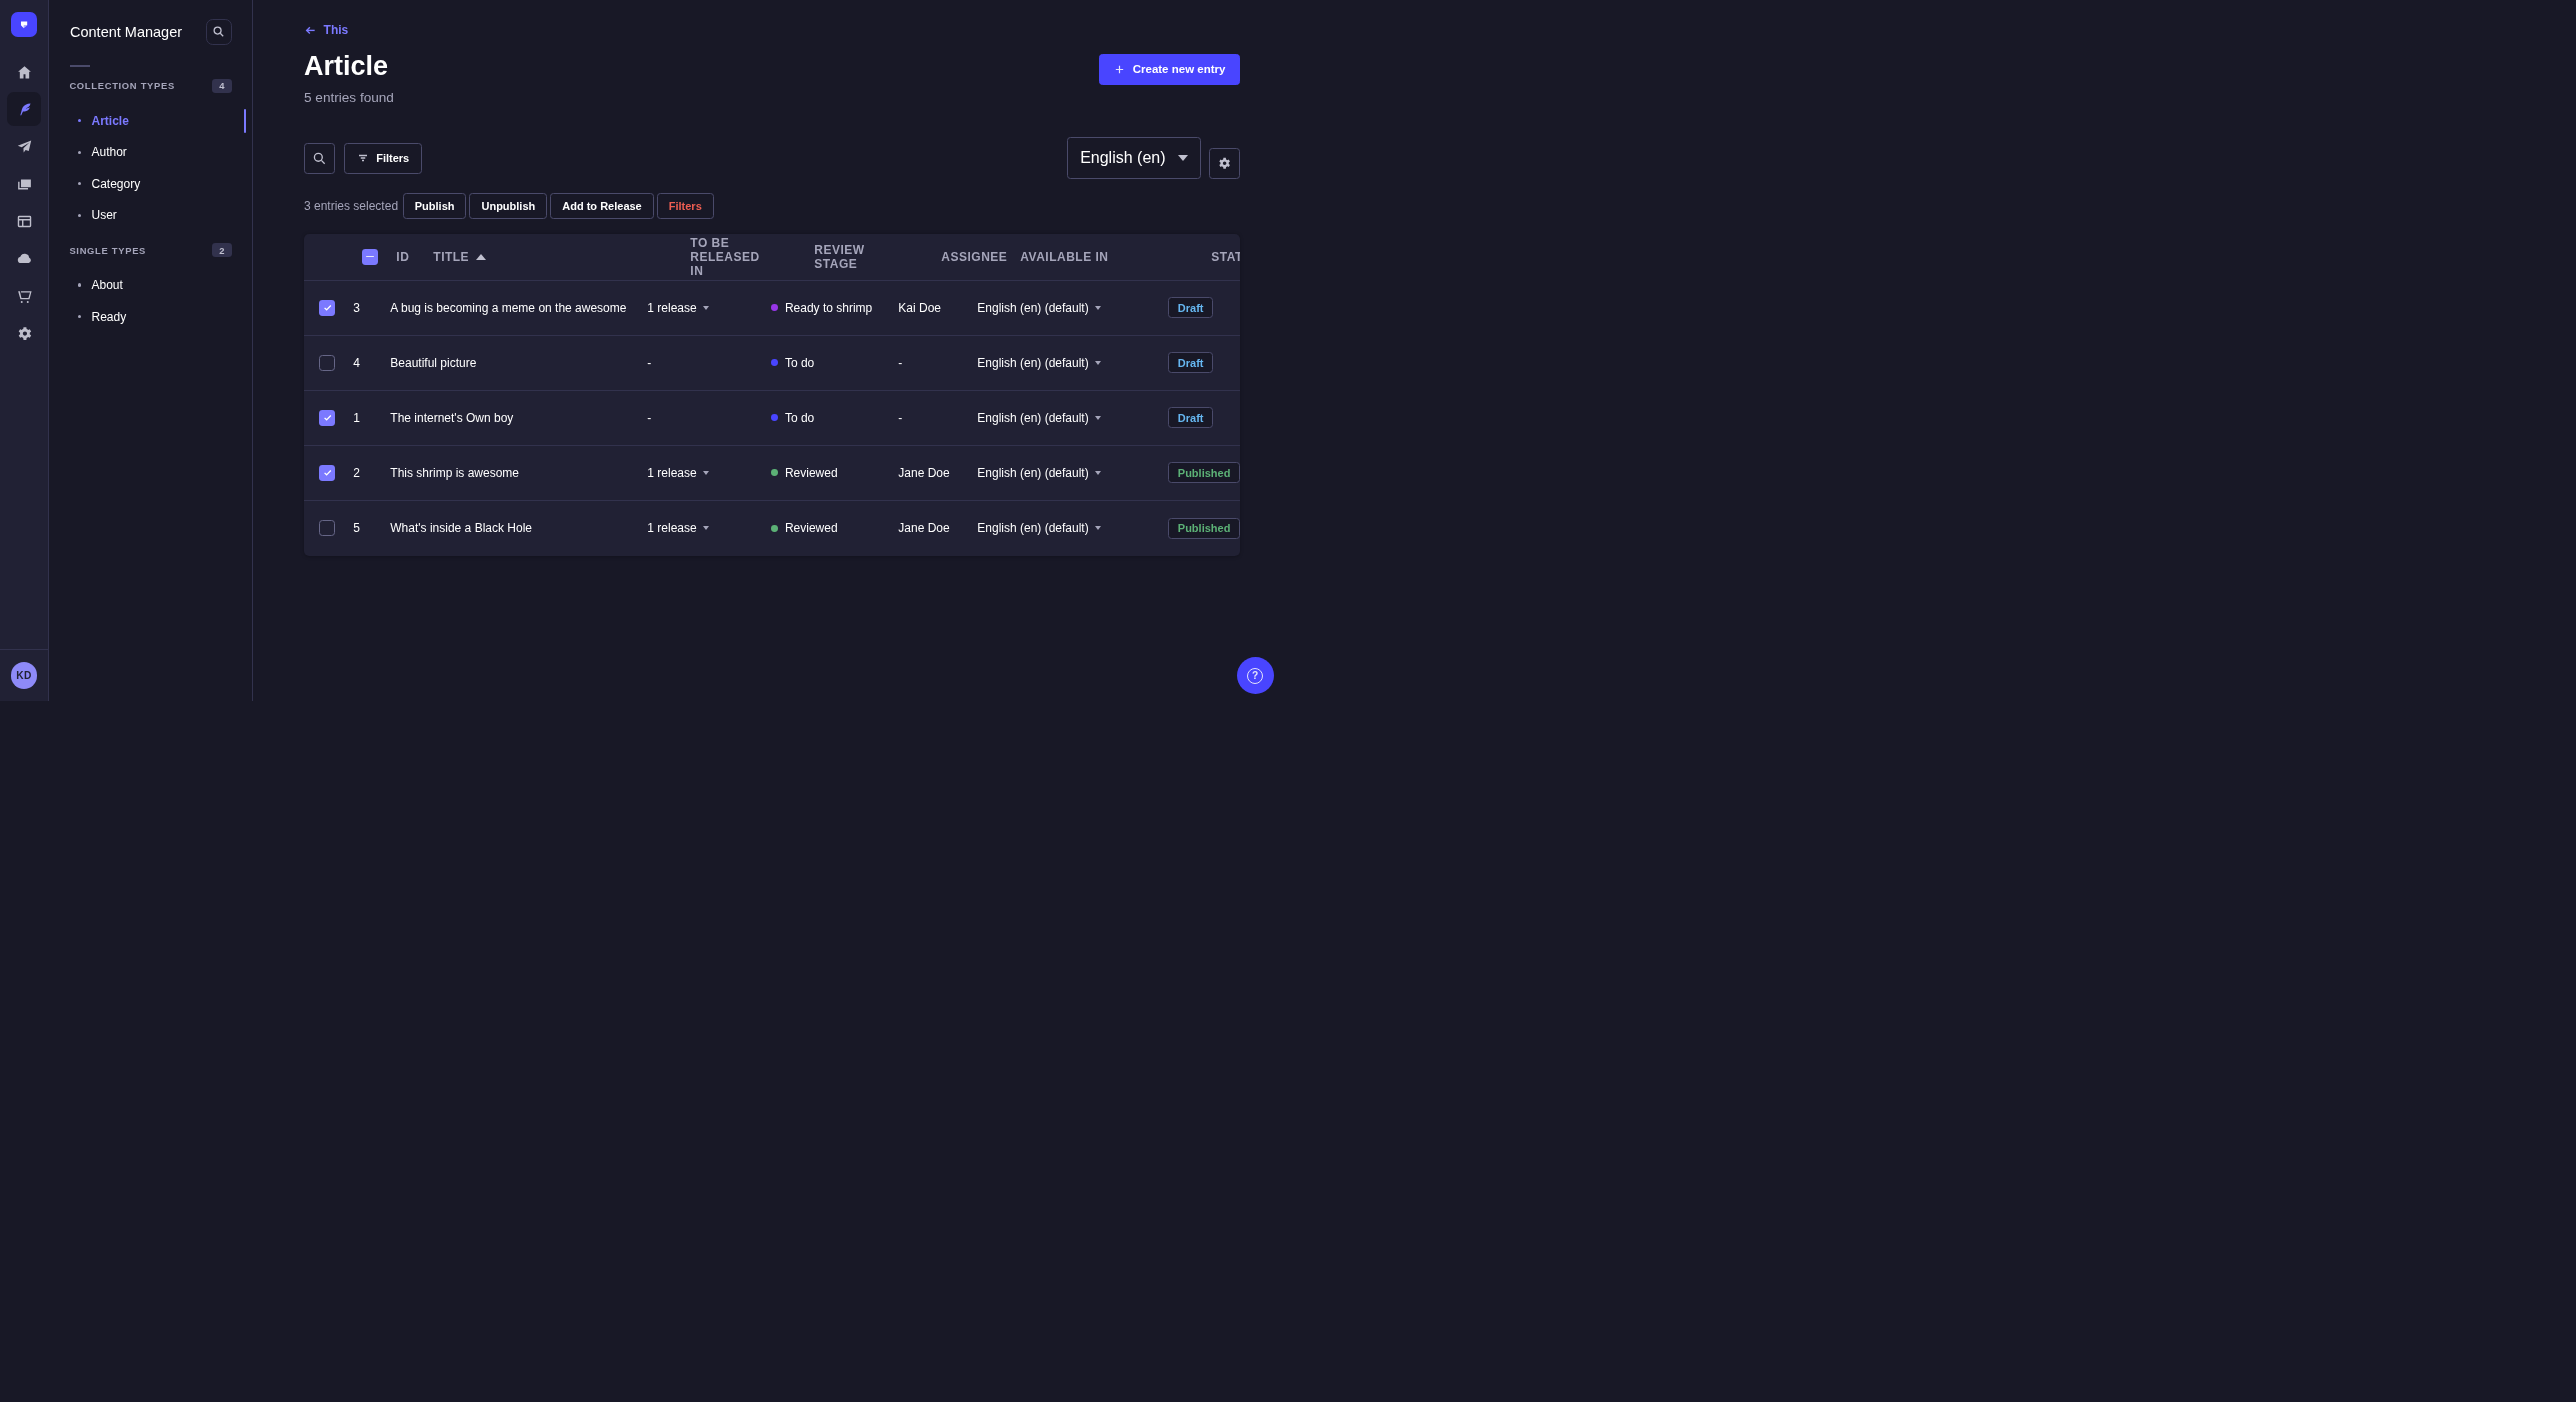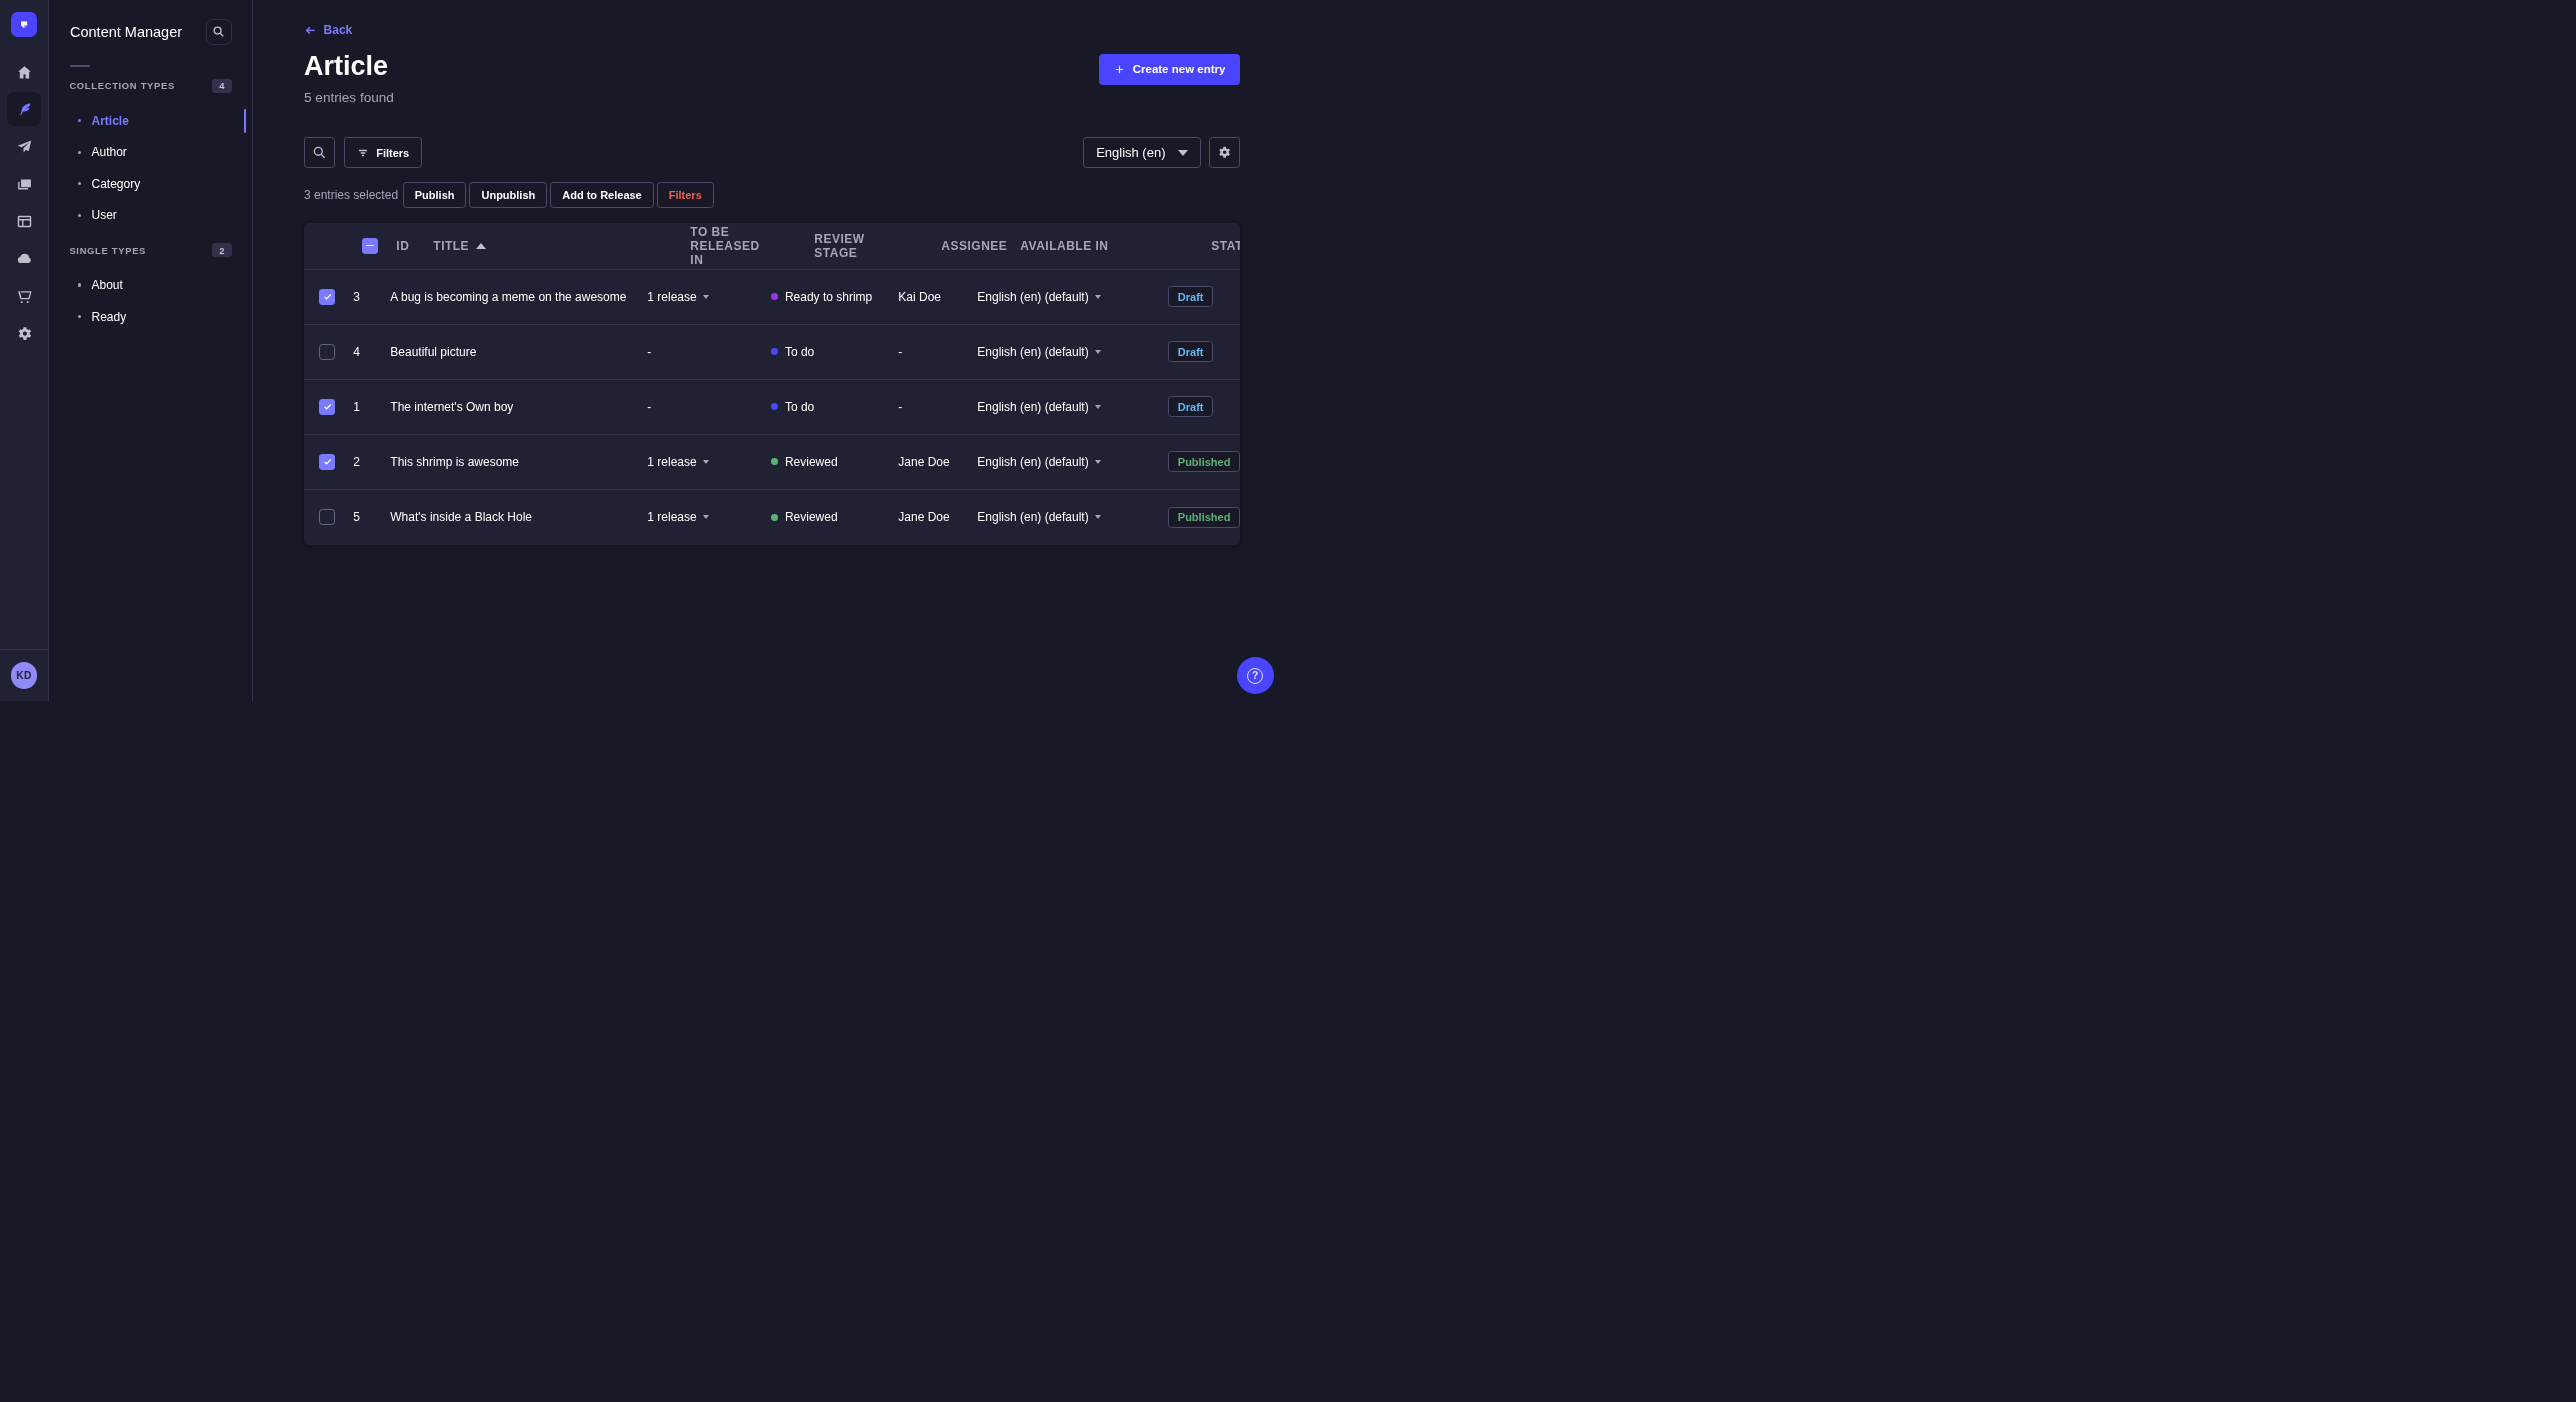--- a/index.html
+++ b/index.html
@@ -110,21 +110,21 @@
   .toolbar { display:flex; align-items:center; justify-content:space-between; margin-top:32px; }
   .toolbar-left, .toolbar-right { display:flex; align-items:flex-end; gap:8.5px; }
   .icon-btn-sq {
     width:31px; height:31px; border-radius:3.4px; border:0.9px solid #4A4A6A;
     background:transparent; color:#C0C0CF; cursor:pointer;
     display:flex; align-items:center; justify-content:center;
   }
   .icon-btn-sq svg { width:14.5px; height:14.5px; }
   .btn-filters { height:31px; padding:0 12px; gap:7.7px; }
   .btn-filters svg { width:12px; height:12px; color:#C0C0CF; }
-  .locale-select { height:31px; padding:0 12px; gap:12px; font-weight:normal; font-size:13px; }
+  .locale-select { height:42px; padding:0 12px; gap:12px; font-weight:normal; font-size:16px; }
 
   .selection-bar { display:flex; align-items:center; gap:3px; margin-top:13.6px; }
   .selection-text { font-size:12px; color:#A5A5BA; margin-right:1.7px; }
   .btn-action { height:26.4px; padding:0 11px; }
   .btn-danger { color:#EE5E52; }
 
   
   .table-card {
     margin-top:14.5px; background:#212134; border-radius:5.1px;
     box-shadow:0 0.9px 3.4px rgba(0,0,0,.25); overflow:hidden;
@@ -317,21 +317,21 @@
 
   <main class="main">
 
     <a class="back-link">
       <span style="display:flex">
         <svg viewBox="0 0 24 24" fill="none" stroke="currentColor" stroke-width="2.6">
             <path d="M20 12H5"></path>
             <path d="M11 6l-6 6 6 6"></path>
           </svg>
       </span>
-      <span>Back</span>
+      <span>This</span>
     </a>
 
     <div class="page-head">
       <div>
         <h1 class="page-title">Article</h1>
         <div class="page-subtitle">5 entries found</div>
       </div>
       <button class="btn btn-primary">
         <span style="display:flex">
           <svg viewBox="0 0 24 24" fill="none" stroke="currentColor" stroke-width="2.6">

